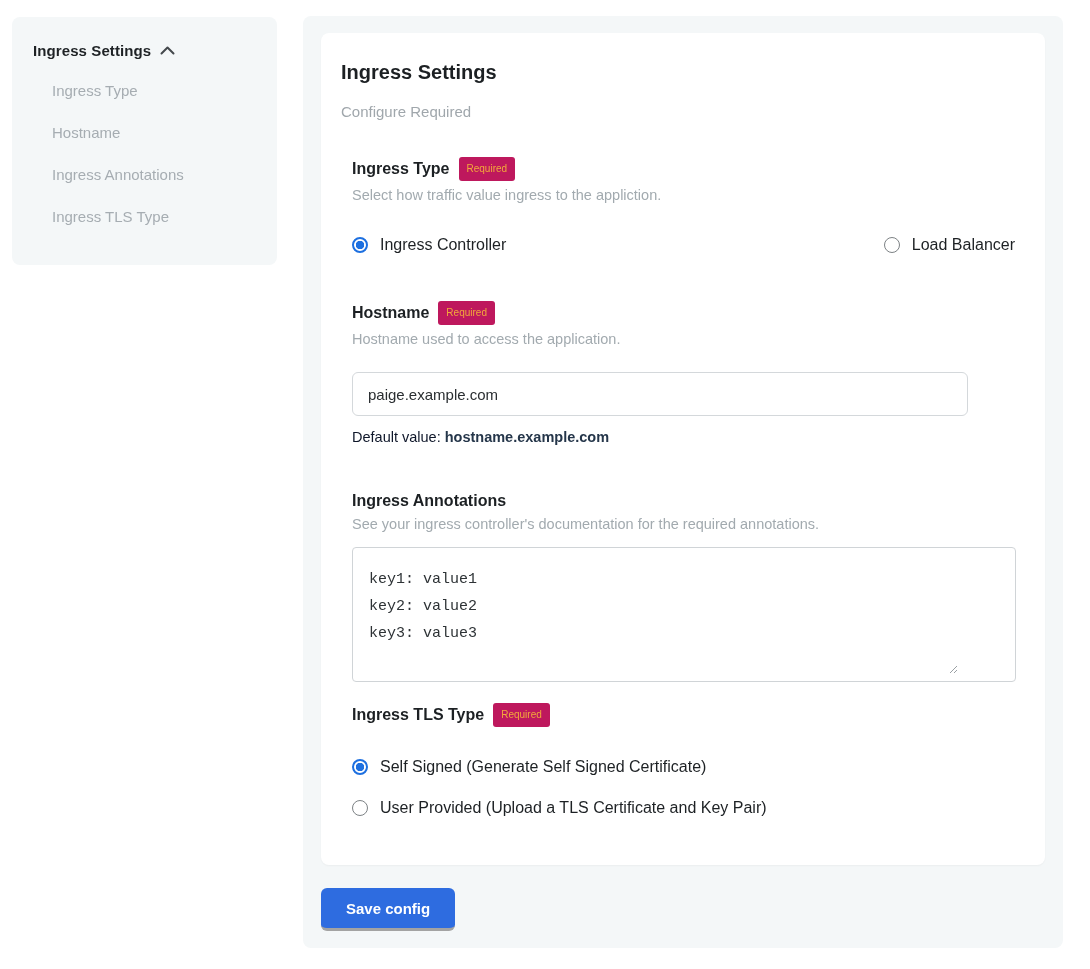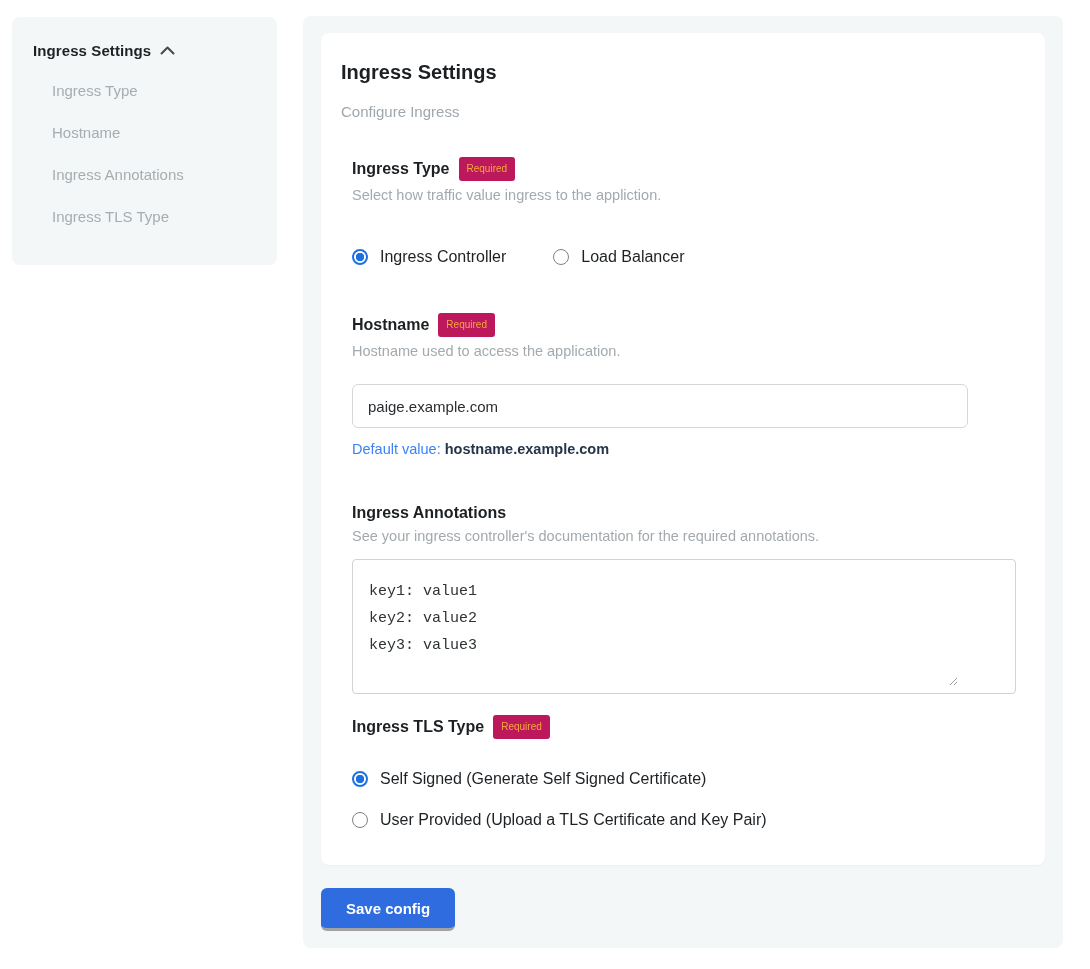--- a/index.html
+++ b/index.html
@@ -108,24 +108,25 @@
   }
 
   
   .section-ingress-type { margin-top: 37px; }
   .section-hostname     { margin-top: 47px; }
   .section-annotations  { margin-top: 47px; }
   .section-tls          { margin-top: 21px; }
 
   
   .radio-row-inline {
-    margin-top: 44px;
+    margin-top: 32px;
     display: flex;
     align-items: center;
-    gap: 47px;
+    gap: 59px;
+    justify-content: space-between;
   }
   .radio-option {
     display: flex;
     align-items: center;
     cursor: pointer;
   }
   input[type="radio"] {
     appearance: none;
     -webkit-appearance: none;
     width: 16px; height: 16px;
@@ -161,21 +162,21 @@
     font-size: 15px;
     color: #2a2e31;
     background: #ffffff;
     outline: none;
   }
   .default-line {
     margin-top: 13px;
     font-size: 14.5px;
     line-height: 16px;
   }
-  .default-prefix { color: #3b82f6; }
+  .default-prefix { color: #0f172a; }
   .default-value { color: #25364a; font-weight: 700; }
 
   .textarea-wrap {
     position: relative;
     margin-top: 15px;
     width: 609px; height: 135px;
   }
   .annotations-textarea {
     width: 664px; height: 135px;
     border: 1px solid #d0d4d7;
@@ -229,21 +230,21 @@
     <li class="sidebar-item">Hostname</li>
     <li class="sidebar-item">Ingress Annotations</li>
     <li class="sidebar-item">Ingress TLS Type</li>
   </ul>
 </aside>
 
 <section class="main-panel">
   <div class="card">
 
     <h1 class="card-title">Ingress Settings</h1>
-    <div class="card-subtitle">Configure Ingress</div>
+    <div class="card-subtitle">Configure Required</div>
 
     <div class="section section-ingress-type">
       <div class="section-label-row">
         <span class="section-label">Ingress Type</span>
         <span class="badge">Required</span>
       </div>
       <div class="help-text">Select how traffic value ingress to the appliction.</div>
       <div class="radio-row-inline">
         <label class="radio-option">
           <input type="radio" name="ingress-type" checked="" style="">

